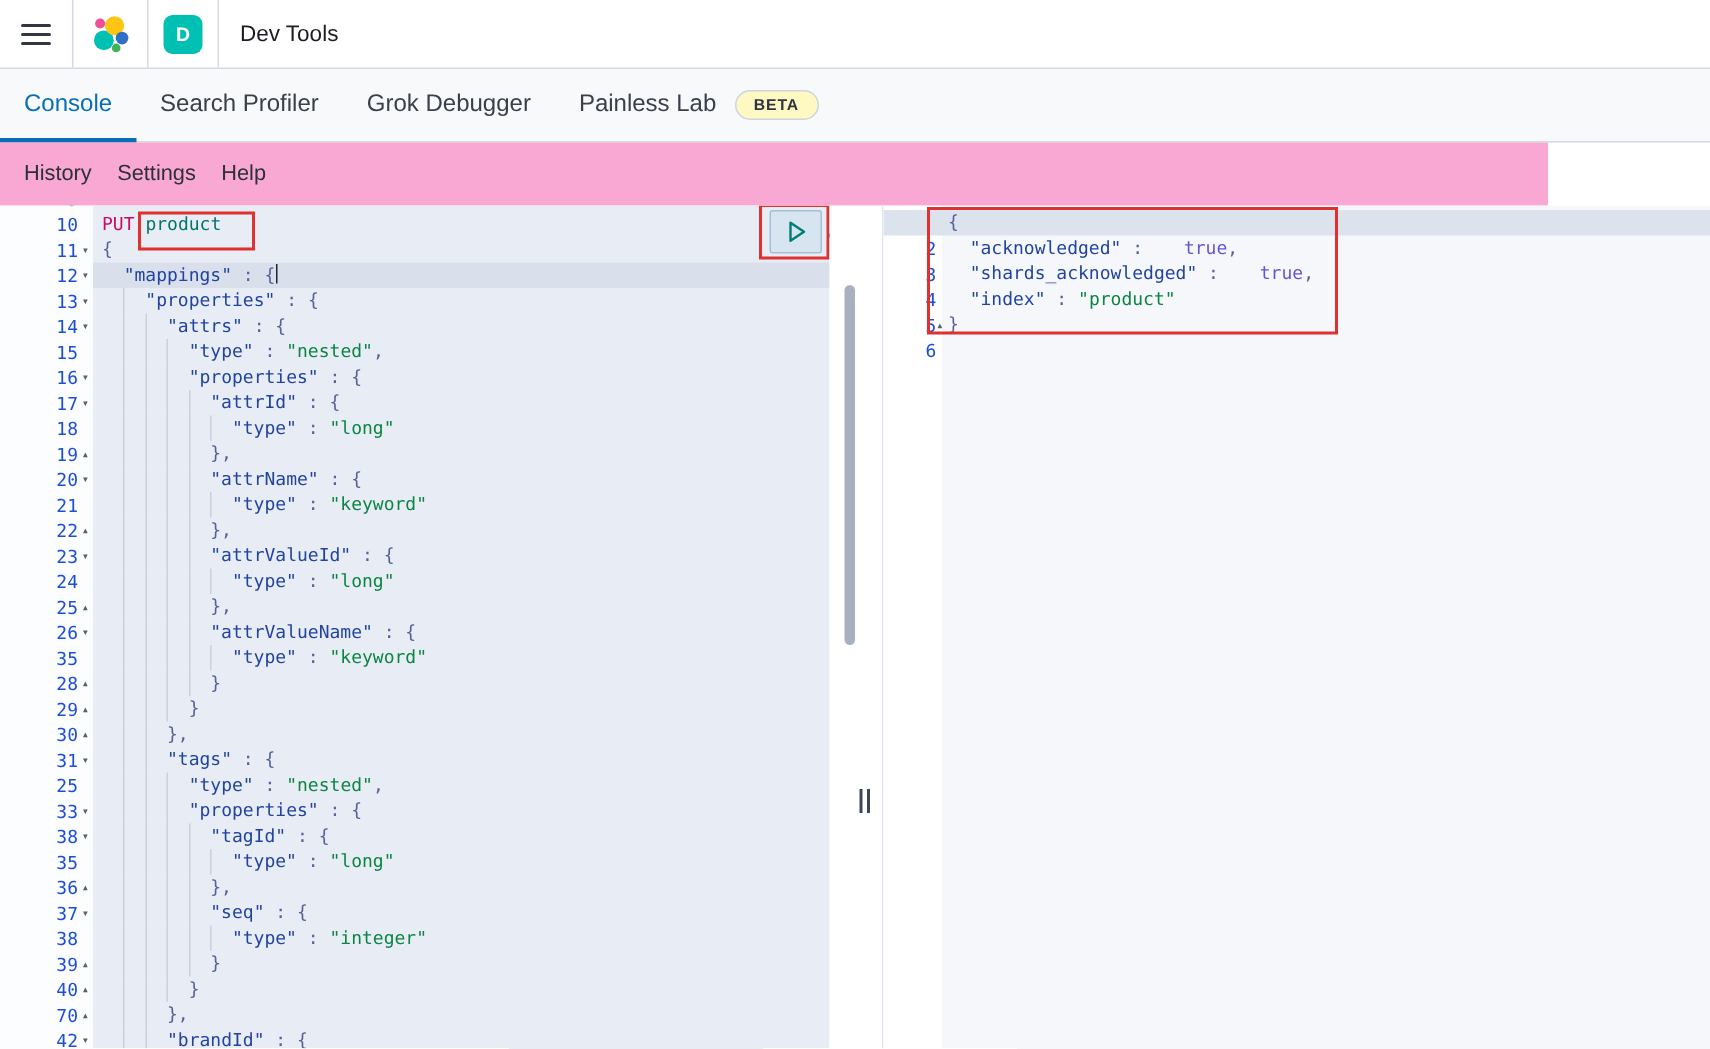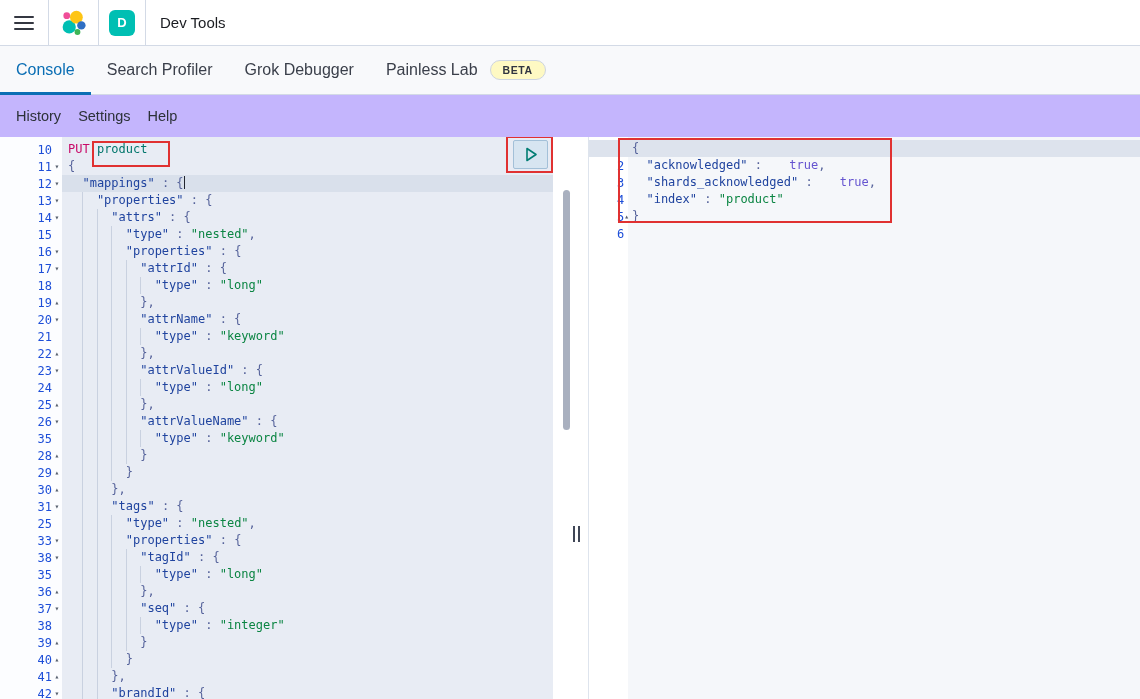--- a/index.html
+++ b/index.html
@@ -25,21 +25,21 @@
   .tabbar { position:absolute; left:0; top:46px; width:1140px; height:49px; background:#f8f9fb;
             border-bottom:1px solid #d3dae6; display:flex; align-items:stretch; }
   .tab { position:relative; border:none; background:none; padding:0 16px; font-size:16px;
          color:#3a3f4a; cursor:pointer; display:flex; align-items:center; font-family:inherit; }
   .tab.active { color:var(--accent,#0a6eb4); }
   .tab.active::after { content:""; position:absolute; left:0; right:0; bottom:-1px; height:3px; background:var(--accent,#0a6eb4); }
   .beta-pill { margin-left:12px; border:1px solid #cdd4e0; background:#fef9c3; border-radius:12px;
                padding:3px 12px; font-size:10.5px; font-weight:bold; letter-spacing:.6px; color:#2f3440; }
 
   
-  .menubar { position:absolute; left:0; top:95px; width:1140px; height:42px; background:#c4b5fd;
+  .menubar { position:absolute; left:0; top:95px; width:1032px; height:42px; background:#f9a8d4;
              display:flex; align-items:center; padding-left:16px; gap:17px; }
   .menu-item { border:none; background:none; font-size:14.5px; color:#2c3138; cursor:pointer; font-family:inherit; }
 
   
   .editor { position:absolute; left:0; top:137px; width:1140px; height:562px; overflow:hidden;
             font-family:"DejaVu Sans Mono", monospace; font-size:12px; }
   .panel { position:absolute; top:0; height:562px; overflow:hidden; }
   .panel-left  { left:0; width:553px; background:var(--editor-tint,#e8ecf4); }
   .panel-right { left:589px; width:551px; background:var(--output-bg,#f5f7fa); }
 
@@ -274,21 +274,21 @@
             </div>
             <div class="grow">
               <span class="lnum">39</span>
               <span class="foldbox">▴</span>
             </div>
             <div class="grow">
               <span class="lnum">40</span>
               <span class="foldbox">▴</span>
             </div>
             <div class="grow">
-              <span class="lnum">41</span>
+              <span class="lnum">70</span>
               <span class="foldbox">▴</span>
             </div>
             <div class="grow">
               <span class="lnum">42</span>
               <span class="foldbox">▾</span>
             </div>
           </div>
         </div>
       <div class="codecol">
           <div class="rows">

